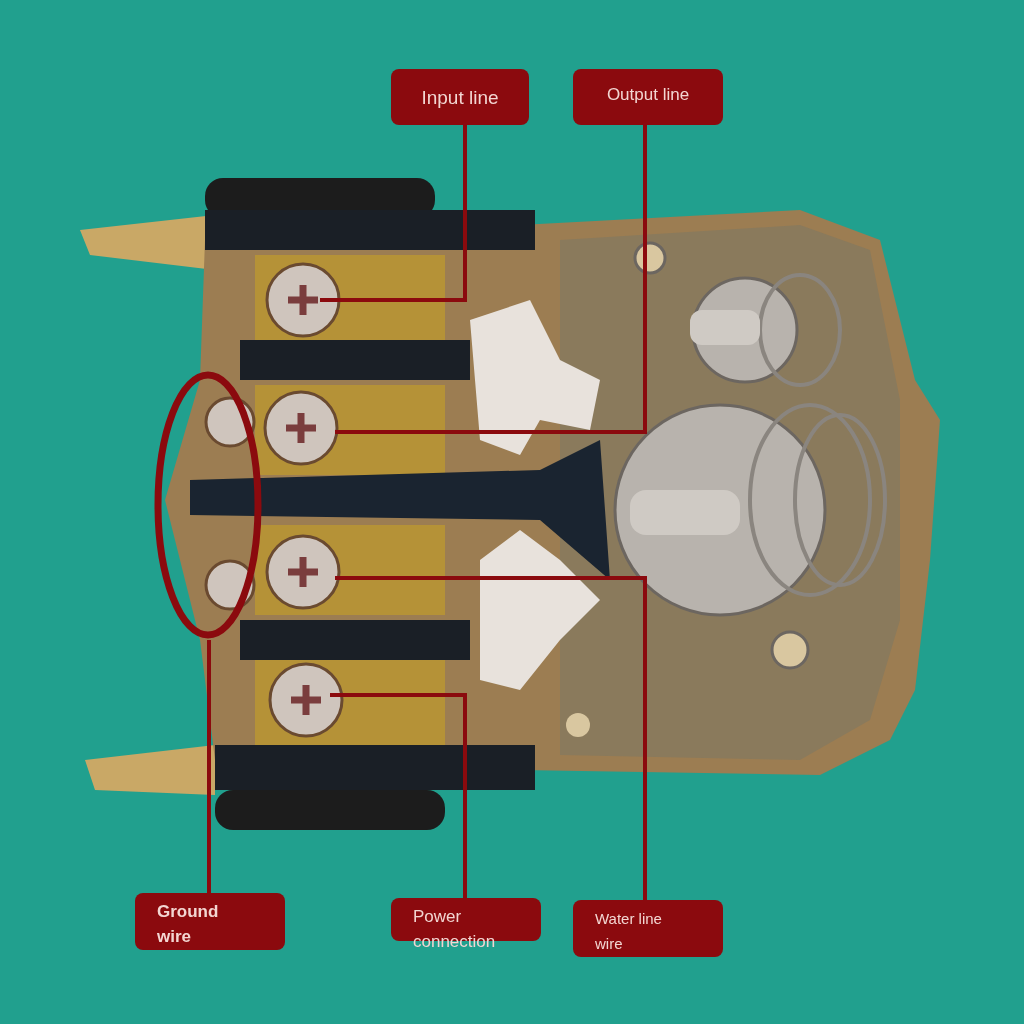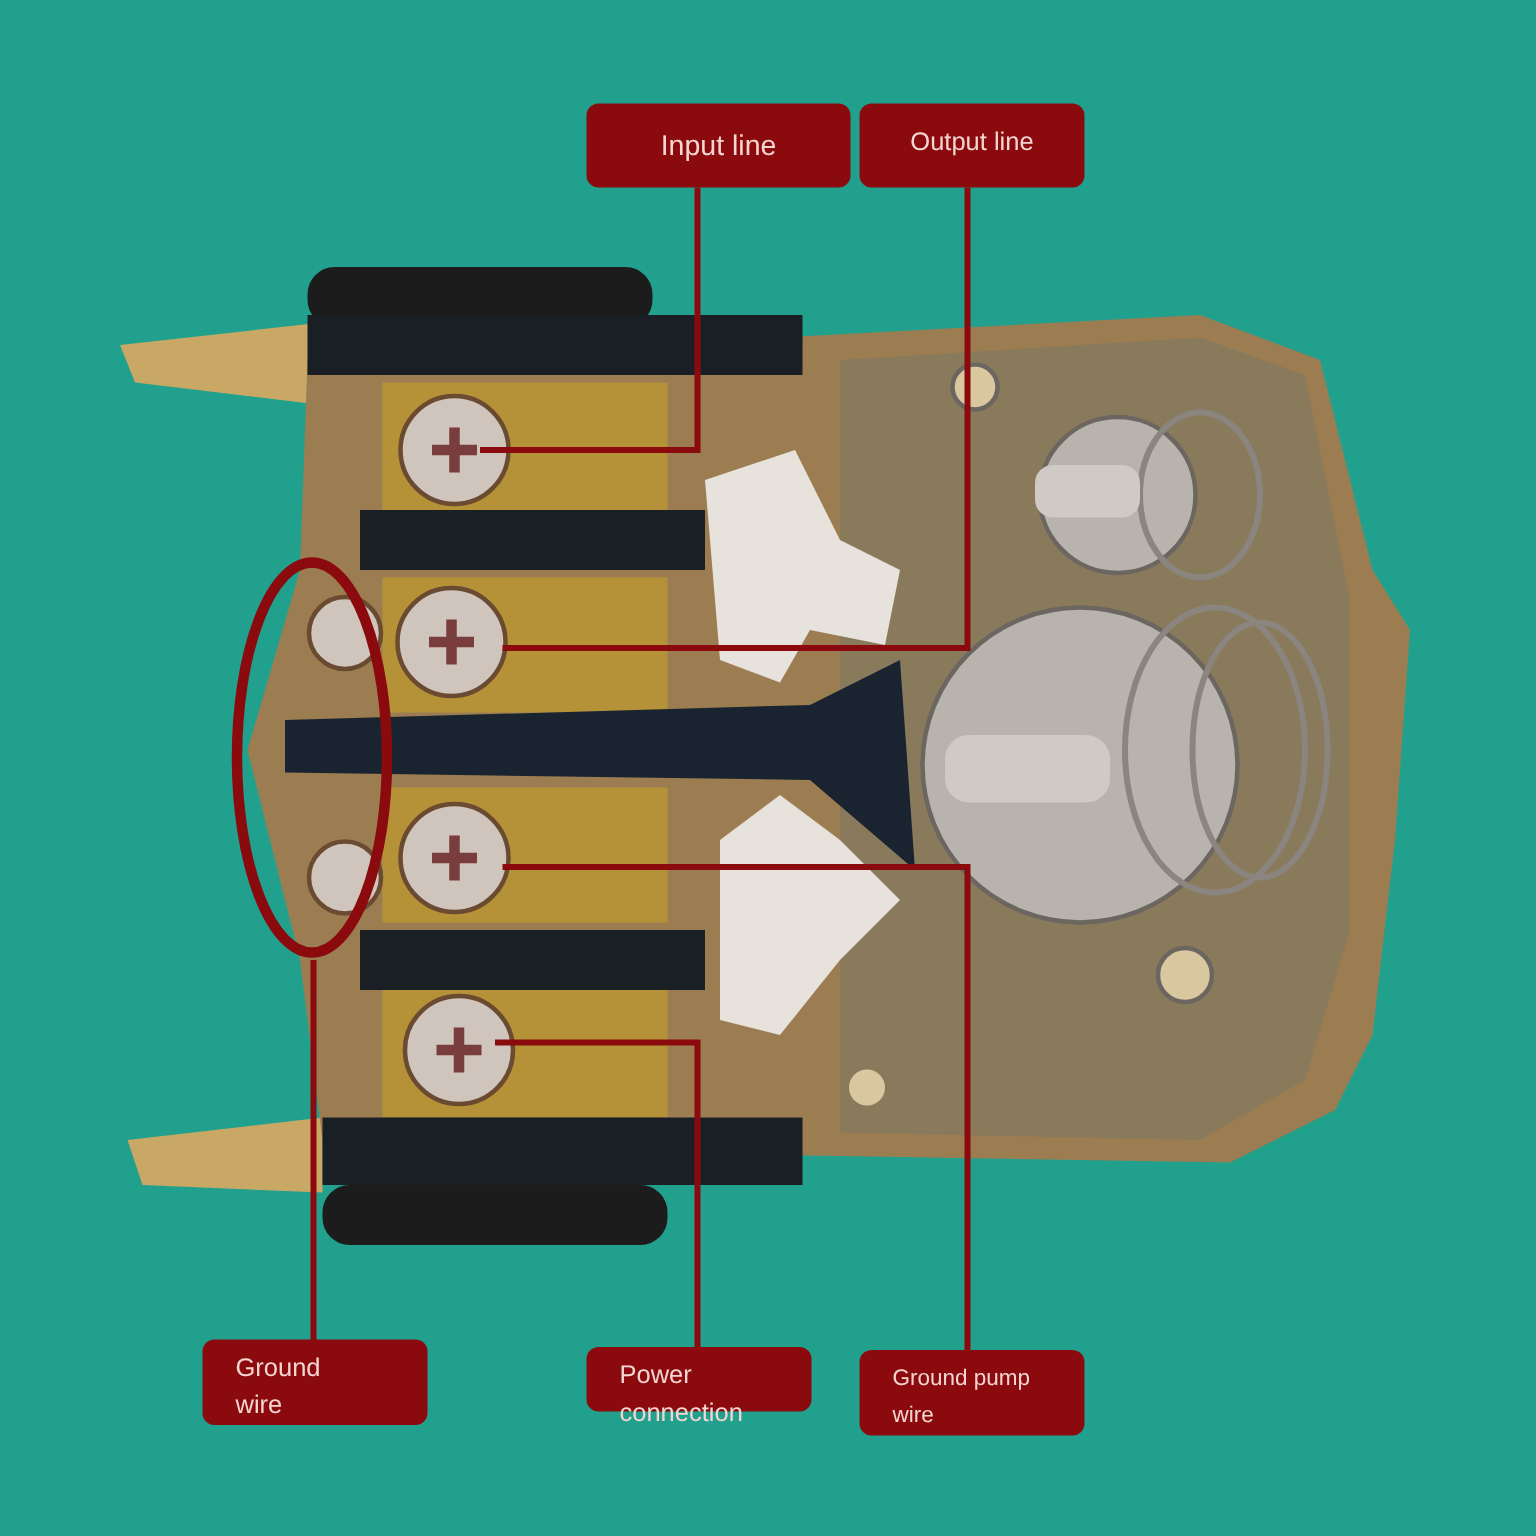--- a/index.html
+++ b/index.html
@@ -70,30 +70,30 @@
   <g stroke="#8b0a0e" stroke-width="4" fill="none">
     <path d="M465,125 L465,300 L320,300"></path>
     <path d="M645,125 L645,432 L335,432"></path>
     <path d="M645,900 L645,578 L335,578"></path>
     <path d="M465,900 L465,695 L330,695"></path>
     <path d="M209,640 L209,895"></path>
   </g>
   <ellipse cx="208" cy="505" rx="50" ry="130" fill="none" stroke="#8b0a0e" stroke-width="7"></ellipse>
 </svg>
 
-<div class="label single" style="left:391px;top:69px;width:176px;height:56px;">
+<div class="label single" style="left:391px;top:69px;width:138px;height:56px;">
   <span>Input line</span>
 </div>
 <div class="label single" style="left:573px;top:69px;width:150px;height:56px;font-size:17px;padding-bottom:6px;text-align:right;">
   <span>Output line</span>
 </div>
-<div class="label multi" style="left:135px;top:893px;width:150px;height:57px;">
+<div class="label multi" style="left:135px;top:893px;width:150px;height:57px;font-weight:bold;">
   <div>Ground</div>
   <div>wire</div>
 </div>
 <div class="label multi" style="left:391px;top:898px;width:150px;height:43px;">
   <div>Power</div>
   <div>connection</div>
 </div>
 <div class="label multi" style="left:573px;top:900px;width:150px;height:57px;font-size:15px;">
-  <div>Ground pump</div>
+  <div>Water line</div>
   <div>wire</div>
 </div>
 
 </body></html>

